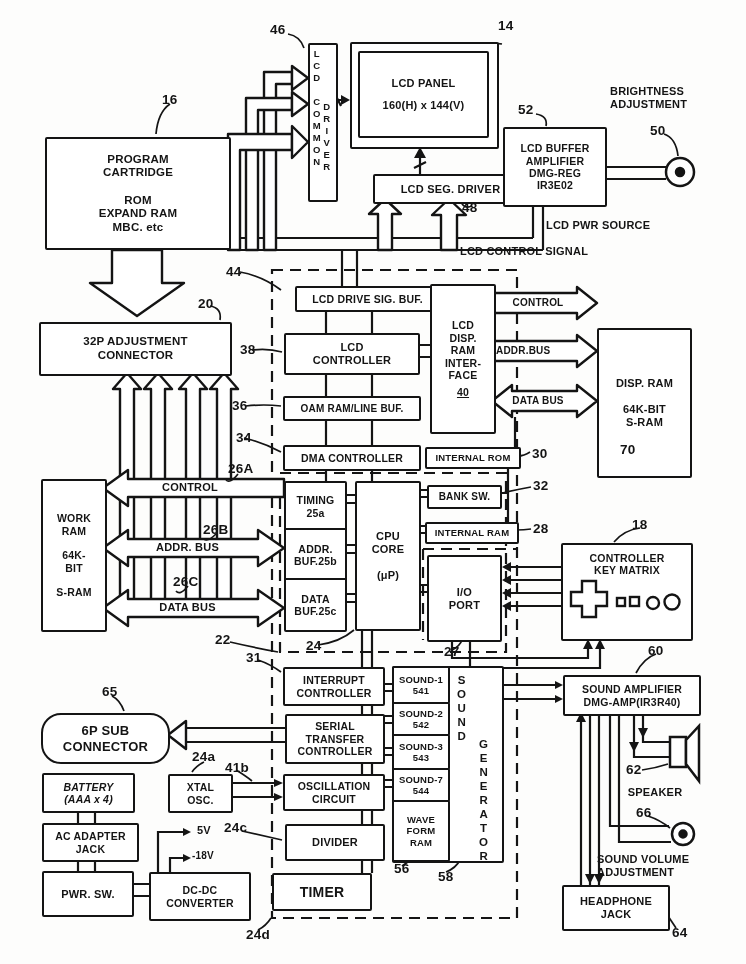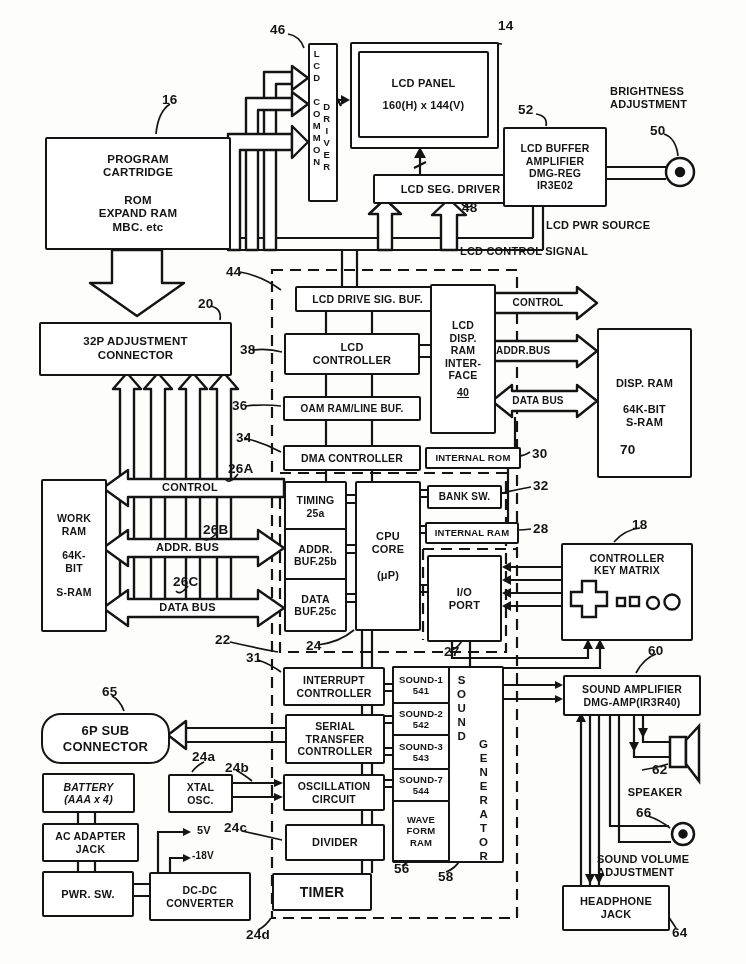--- a/index.html
+++ b/index.html
@@ -310,27 +310,27 @@
 <div class="ref" style="left:228px;top:461px;">26A</div>
 <div class="ref" style="left:203px;top:522px;">26B</div>
 <div class="ref" style="left:173px;top:574px;">26C</div>
 <div class="ref" style="left:215px;top:632px;">22</div>
 <div class="ref" style="left:306px;top:638px;">24</div>
 <div class="ref" style="left:444px;top:644px;">27</div>
 <div class="ref" style="left:632px;top:517px;">18</div>
 <div class="ref" style="left:246px;top:650px;">31</div>
 <div class="ref" style="left:102px;top:684px;">65</div>
 <div class="ref" style="left:192px;top:749px;">24a</div>
-<div class="ref" style="left:225px;top:760px;">24b</div>
+<div class="ref" style="left:225px;top:760px;">41b</div>
 <div class="ref" style="left:224px;top:820px;">24c</div>
 <div class="ref" style="left:246px;top:927px;">24d</div>
 <div class="ref" style="left:394px;top:861px;">56</div>
 <div class="ref" style="left:438px;top:869px;">58</div>
 <div class="ref" style="left:648px;top:643px;">60</div>
-<div class="ref" style="left:652px;top:762px;">62</div>
+<div class="ref" style="left:626px;top:762px;">62</div>
 <div class="ref" style="left:636px;top:805px;">66</div>
 <div class="ref" style="left:672px;top:925px;">64</div>
 
 <svg id="over" width="746" height="964" viewBox="0 0 746 964">
   <g stroke="#141414" stroke-width="2.4" fill="#ffffff">
     <path d="M582,581 L596,581 L596,592 L607,592 L607,606 L596,606 L596,617 L582,617 L582,606 L571,606 L571,592 L582,592 Z"></path>
     <rect x="617" y="598" width="8" height="8"></rect>
     <rect x="630" y="597" width="9" height="9"></rect>
     <circle cx="653" cy="603" r="6"></circle>
     <circle cx="672" cy="602" r="7.5"></circle>

